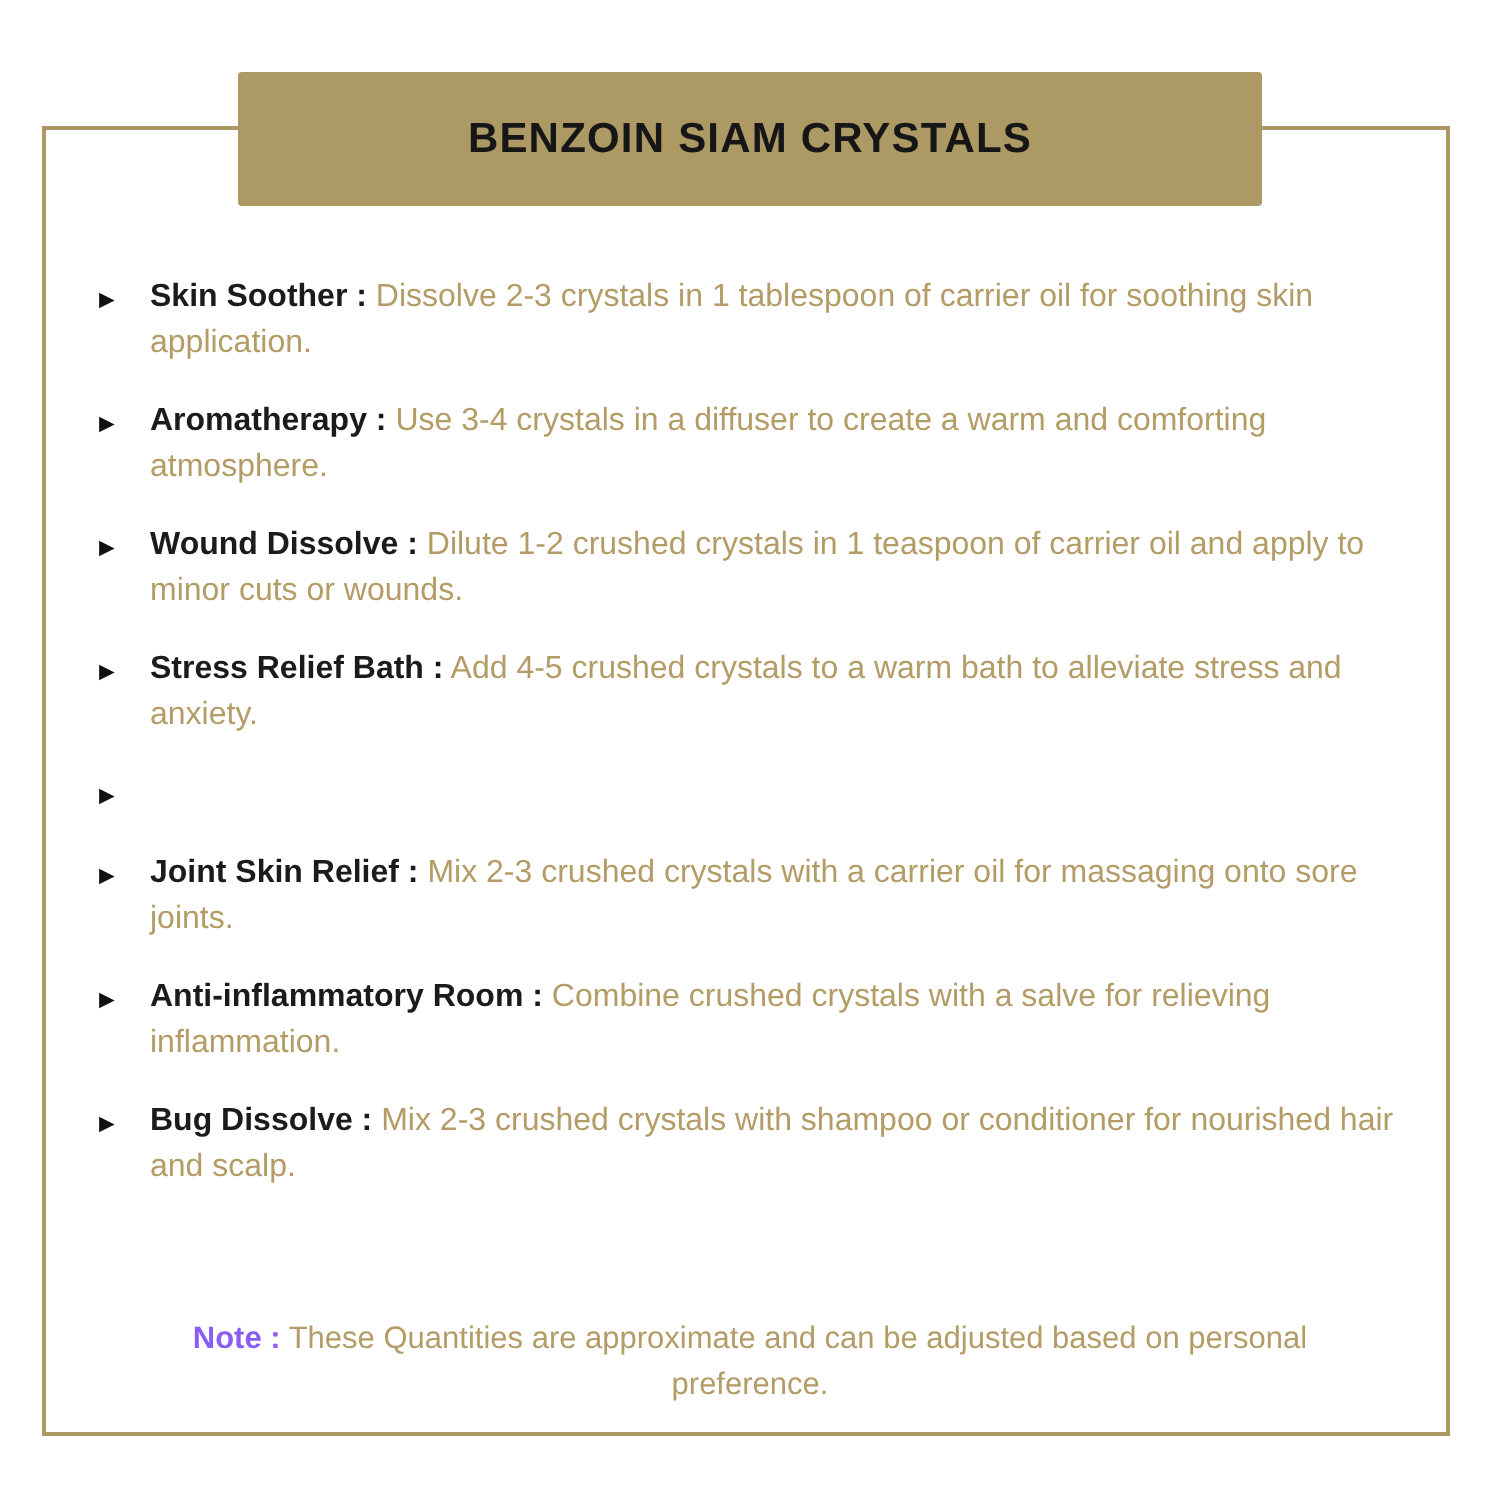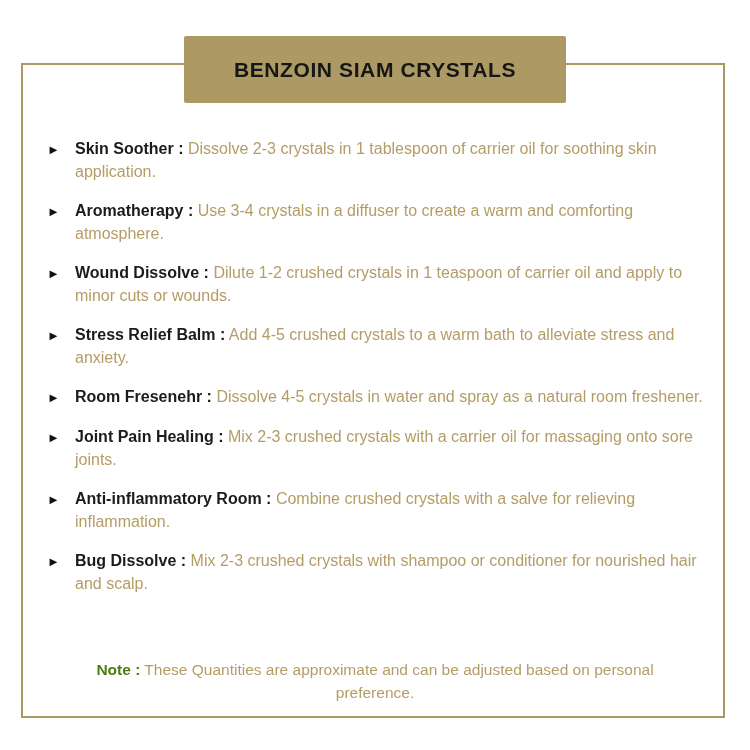--- a/index.html
+++ b/index.html
@@ -14,21 +14,21 @@
     position: absolute;
     left: 21px; top: 63px;
     width: 704px; height: 655px;
     border: 2px solid #ab9862;
     box-sizing: border-box;
   }
   .banner {
     position: absolute;
     left: 50%; transform: translateX(-50%);
     top: 36px;
-    width: 382px; height: 67px;
+    width: 512px; height: 67px;
     background: #ad9963;
     border-radius: 2px;
     display: flex; flex-direction: row;
     justify-content: center; align-items: center;
     z-index: 2;
   }
   .banner .title-line {
     color: #161616;
     font-weight: bold;
     font-size: 21px;
@@ -68,21 +68,21 @@
     position: absolute;
     left: 50%; transform: translateX(-50%);
     top: 658px;
     width: 580px;
     text-align: center;
     font-size: 15.5px;
     line-height: 23px;
     color: #b49c66;
   }
   .note-label {
-    color: #4d7c0f;
+    color: #8b5cf6;
     font-weight: bold;
   }
 </style>
 </head>
 <body>
 
 <div class="frame"></div>
 
 <div class="banner">
   <div class="title-line">BENZOIN SIAM CRYSTALS</div>
@@ -99,31 +99,30 @@
     <p class="item-text"><span class="item-label">Aromatherapy :</span> <span class="item-desc">Use 3-4 crystals in a diffuser to create a warm and comforting atmosphere.</span></p>
   </div>
 
   <div class="usage-item">
     <span class="bullet">►</span>
     <p class="item-text"><span class="item-label">Wound Dissolve :</span> <span class="item-desc">Dilute 1-2 crushed crystals in 1 teaspoon of carrier oil and apply to minor cuts or wounds.</span></p>
   </div>
 
   <div class="usage-item">
     <span class="bullet">►</span>
-    <p class="item-text"><span class="item-label">Stress Relief Balm :</span> <span class="item-desc">Add 4-5 crushed crystals to a warm bath to alleviate stress and anxiety.</span></p>
+    <p class="item-text"><span class="item-label">Stress Relief Bath :</span> <span class="item-desc">Add 4-5 crushed crystals to a warm bath to alleviate stress and anxiety.</span></p>
   </div>
 
   <div class="usage-item">
     <span class="bullet">►</span>
-    <p class="item-text"><span class="item-label">Room Fresenehr :</span> <span class="item-desc">Dissolve 4-5 crystals in water and spray as a natural room freshener.</span></p>
   </div>
 
   <div class="usage-item">
     <span class="bullet">►</span>
-    <p class="item-text"><span class="item-label">Joint Pain Healing :</span> <span class="item-desc">Mix 2-3 crushed crystals with a carrier oil for massaging onto sore joints.</span></p>
+    <p class="item-text"><span class="item-label">Joint Skin Relief :</span> <span class="item-desc">Mix 2-3 crushed crystals with a carrier oil for massaging onto sore joints.</span></p>
   </div>
 
   <div class="usage-item">
     <span class="bullet">►</span>
     <p class="item-text"><span class="item-label">Anti-inflammatory Room :</span> <span class="item-desc">Combine crushed crystals with a salve for relieving inflammation.</span></p>
   </div>
 
   <div class="usage-item">
     <span class="bullet">►</span>
     <p class="item-text"><span class="item-label">Bug Dissolve :</span> <span class="item-desc">Mix 2-3 crushed crystals with shampoo or conditioner for nourished hair and scalp.</span></p>

